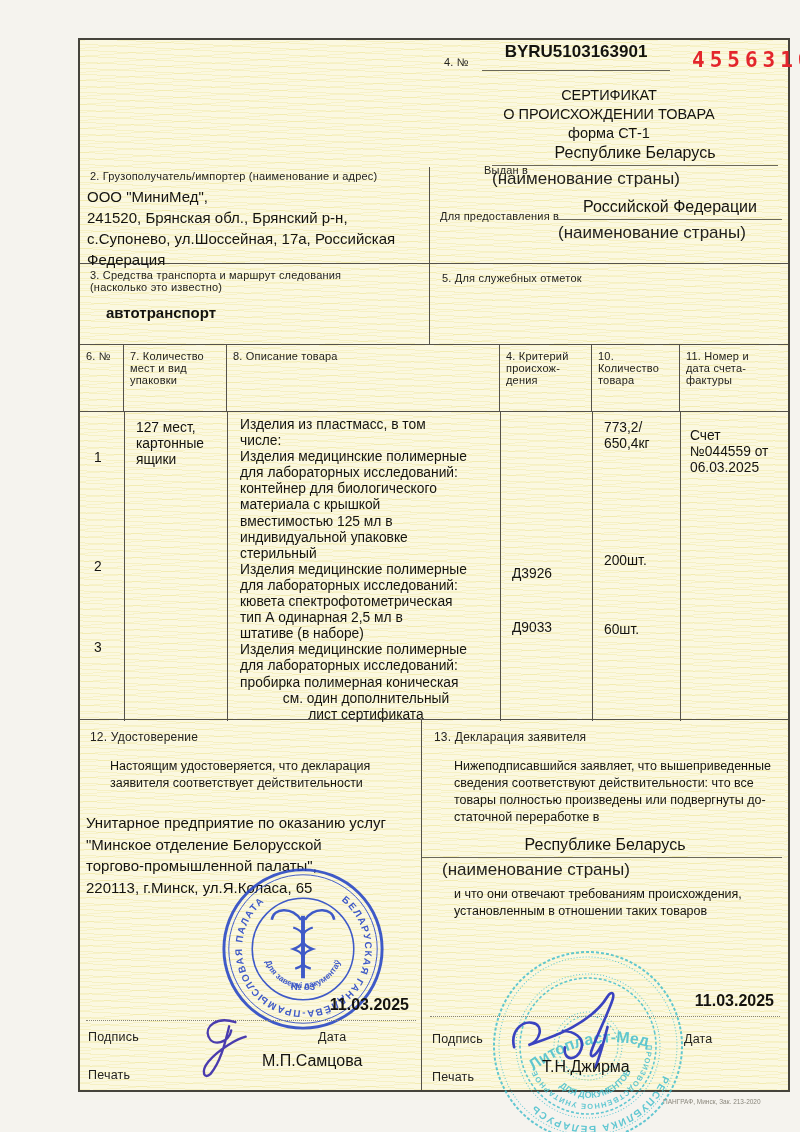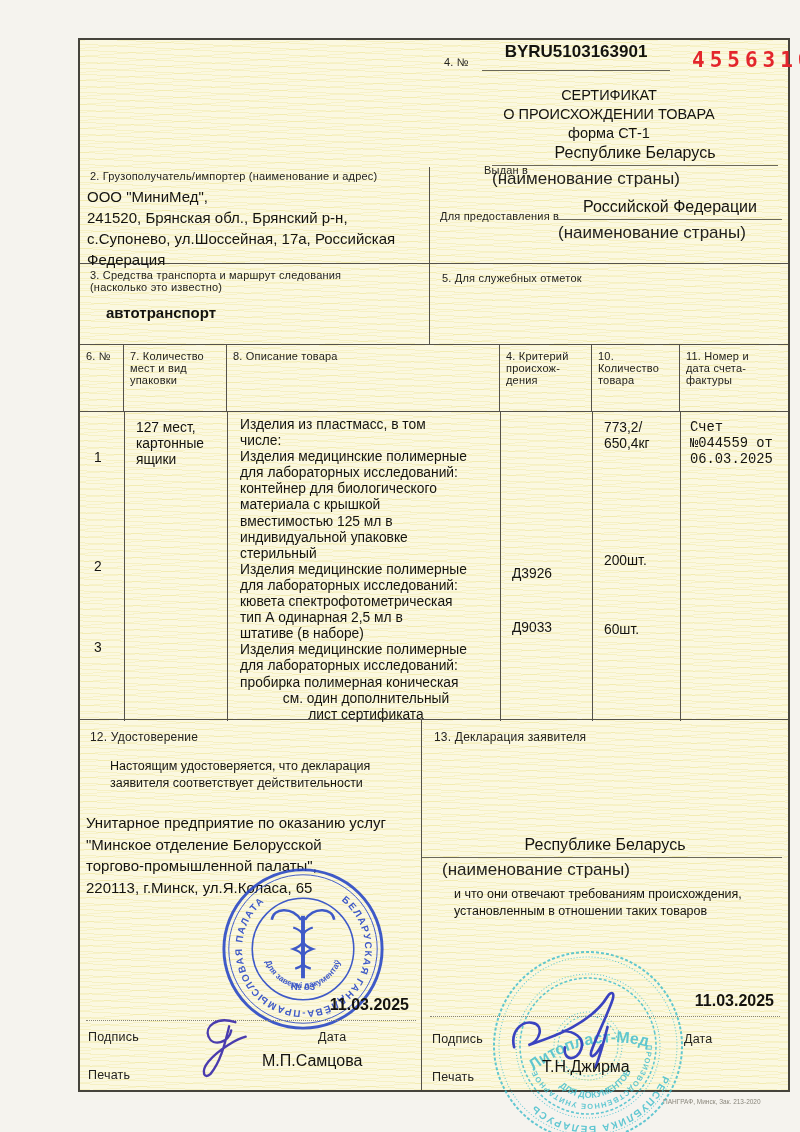--- a/index.html
+++ b/index.html
@@ -122,21 +122,21 @@
         </div>
 
         <div class="tdesc abs" style="left:432px;top:154px;">Д3926</div>
         <div class="tdesc abs" style="left:432px;top:208px;">Д9033</div>
 
         <div class="tdesc pre abs" style="left:524px;top:8px;">773,2/
 650,4кг</div>
         <div class="tdesc pre abs" style="left:524px;top:141px;">200шт.</div>
         <div class="tdesc pre abs" style="left:524px;top:210px;">60шт.</div>
 
-        <div class="tdesc pre abs" style="left:610px;top:8px;font-family:Liberation Mono, monospace;">Счет
+        <div class="tdesc pre abs" style="left:610px;top:16px;">Счет
 №044559 от
 06.03.2025</div>
       </div>
     </div>
 
     <div class="bx" style="left:0;top:680px;width:342px;height:370px;border-right-width:1px;">
       <div class="lbl abs" style="left:10px;top:10px;font-size:12px;">12.  Удостоверение</div>
       <div class="pre abs" style="left:30px;top:38px;font-size:12.5px;line-height:17px;color:#14130f;">Настоящим удостоверяется, что декларация
 заявителя соответствует действительности</div>
       <div class="pre abs" style="left:6px;top:92px;font-size:15px;line-height:21.5px;color:#14130f;">Унитарное предприятие по оказанию услуг
@@ -177,20 +177,24 @@
       </svg>
 
       <div class="lbl abs" style="left:8px;top:310px;font-size:12.5px;">Подпись</div>
       <div class="lbl abs" style="left:238px;top:310px;font-size:12.5px;">Дата</div>
       <div class="abs" style="left:182px;top:332px;font-size:16px;color:#14130f;">М.П.Самцова</div>
       <div class="lbl abs" style="left:8px;top:348px;font-size:12.5px;">Печать</div>
     </div>
 
     <div class="bx" style="left:342px;top:680px;width:366px;height:370px;">
       <div class="lbl abs" style="left:12px;top:10px;font-size:12px;">13.  Декларация заявителя</div>
+      <div class="pre abs" style="left:32px;top:38px;width:326px;font-size:12.5px;line-height:17px;color:#14130f;">Нижеподписавшийся заявляет, что вышеприведенные
+сведения  соответствуют  действительности:  что  все
+товары  полностью произведены или подвергнуты  до-
+статочной переработке в</div>
       <div class="abs" style="left:20px;top:116px;width:326px;text-align:center;font-size:16px;color:#14130f;">Республике Беларусь</div>
       <div class="abs uline" style="left:0px;top:137px;width:360px;height:0;"></div>
       <div class="hint abs" style="left:20px;top:140px;width:326px;">(наименование страны)</div>
       <div class="pre abs" style="left:32px;top:166px;width:326px;font-size:12.5px;line-height:17px;color:#14130f;">и что они отвечают требованиям происхождения,
 установленным в отношении таких товаров</div>
 
       <svg class="abs" style="left:68px;top:228px;opacity:.8;" width="196" height="196" viewBox="-98 -98 196 196">
         <g transform="rotate(-12)">
           <g fill="none" stroke="#3bbccb">
             <circle r="94" stroke-width="2" stroke-dasharray="3 2"></circle>

